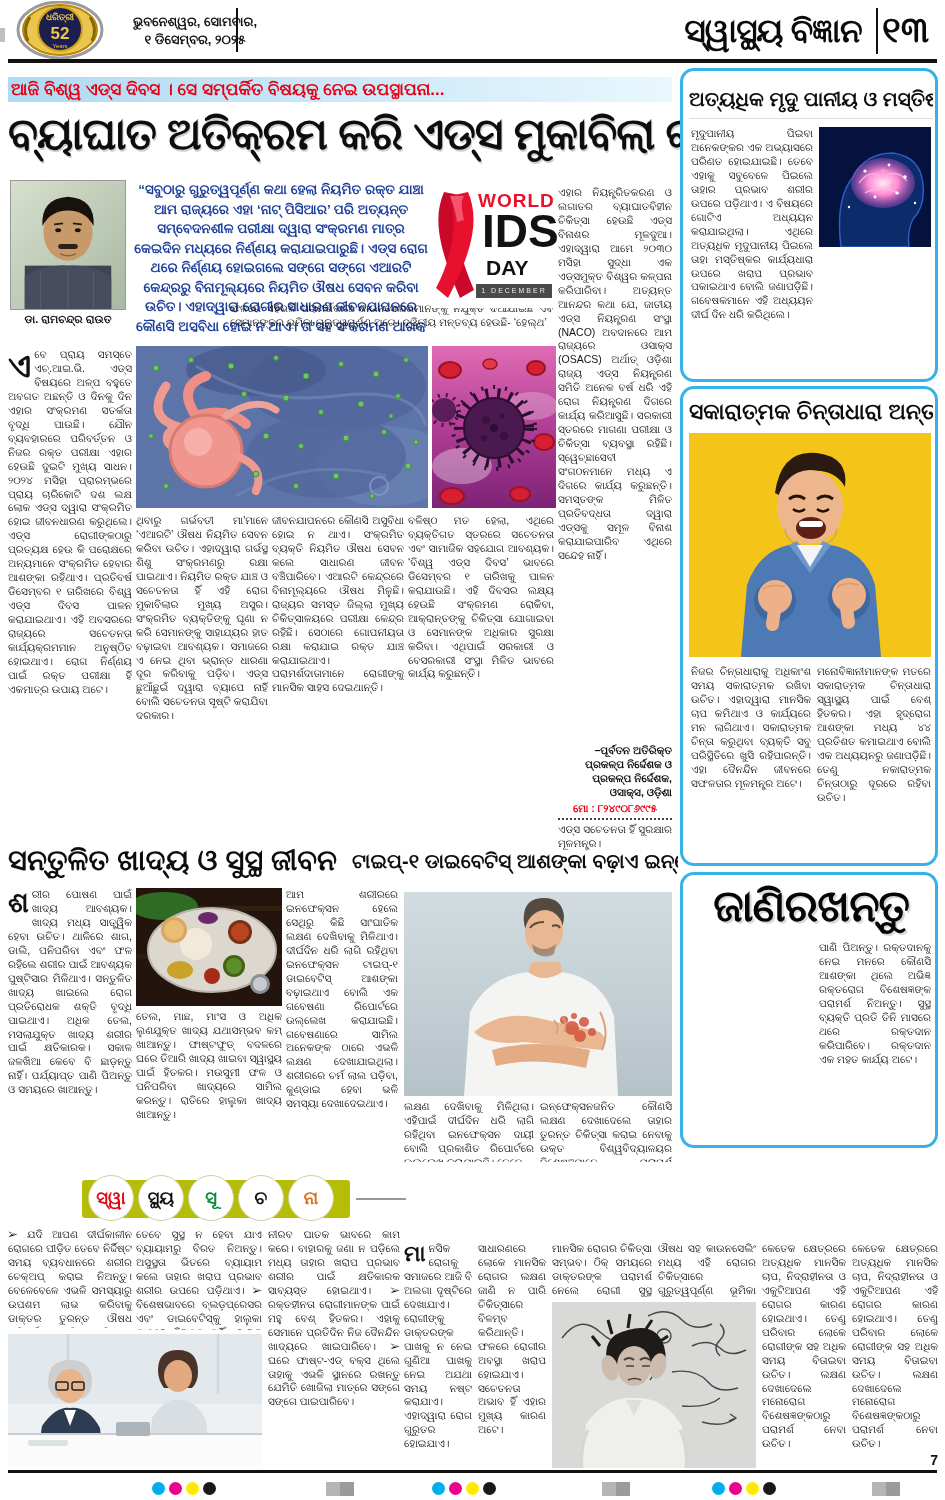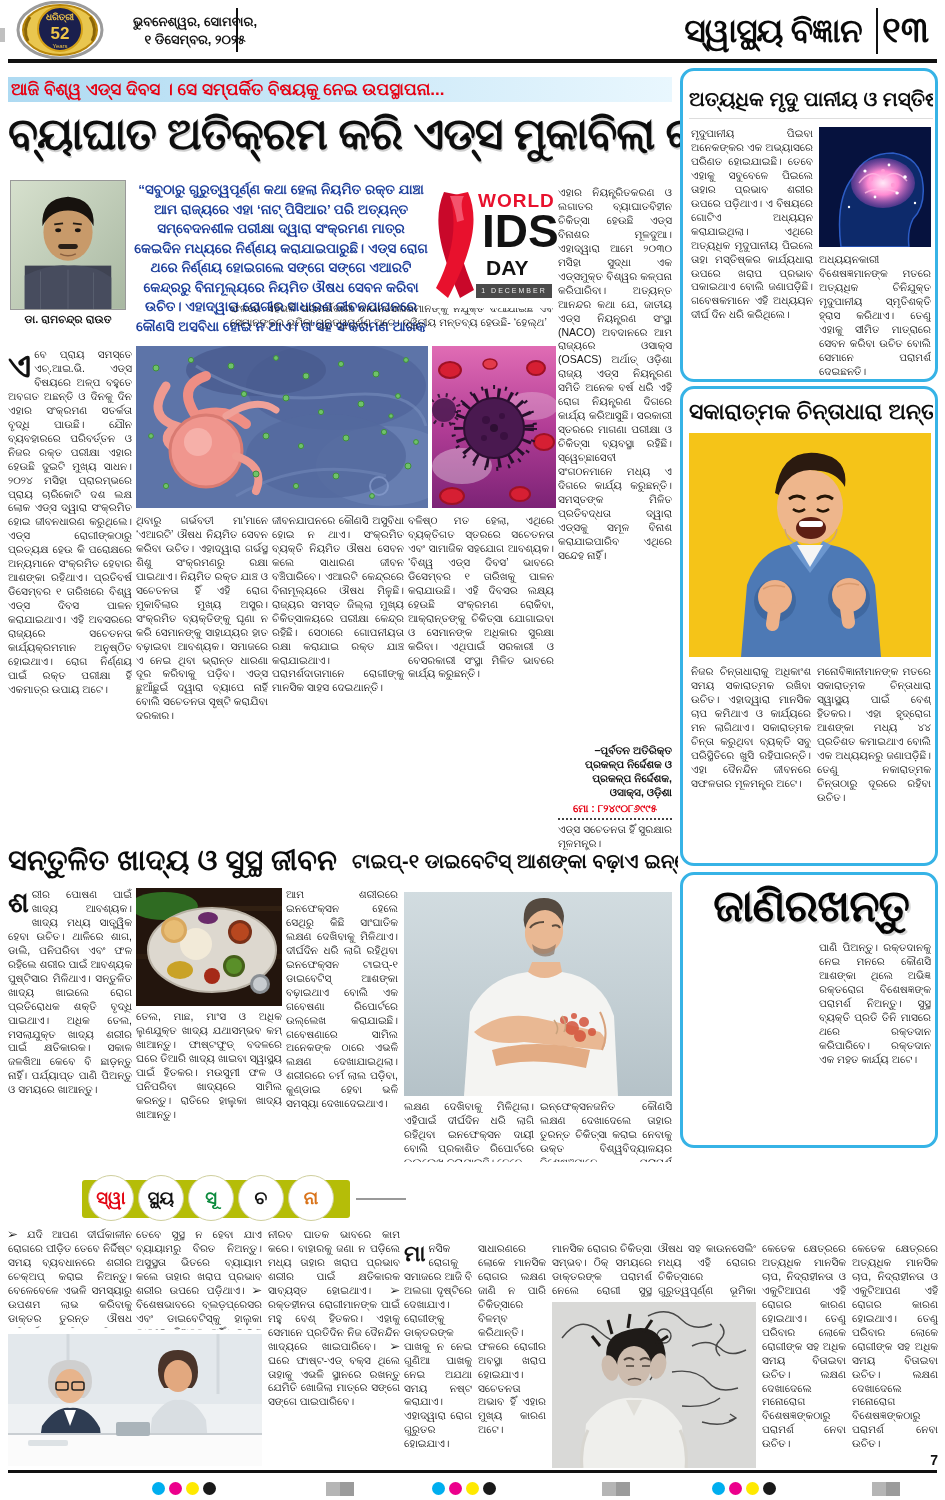--- a/index.html
+++ b/index.html
@@ -230,21 +230,20 @@
             <circle cx="30" cy="80" r="1.2"></circle>
             <circle cx="96" cy="76" r="1.2"></circle>
           </g>
         <g fill="#ff9ad5">
             <circle cx="52" cy="52" r="2.4"></circle>
             <circle cx="74" cy="58" r="2.2"></circle>
             <circle cx="64" cy="44" r="2"></circle>
           </g>
       </svg>
     </div>
-    <div class="abs bt" style="left:136px;top:182px;width:112px;height:122px;">ଅଧ୍ୟୟନକାରୀ ବିଶେଷଜ୍ଞମାନଙ୍କ ମତରେ ଅତ୍ୟଧିକ ଚିନିଯୁକ୍ତ ମୃଦୁପାନୀୟ ସ୍ମୃତିଶକ୍ତି ହ୍ରାସ କରିଥାଏ। ତେଣୁ ଏହାକୁ ସୀମିତ ମାତ୍ରାରେ ସେବନ କରିବା ଉଚିତ ବୋଲି ସେମାନେ ପରାମର୍ଶ ଦେଇଛନ୍ତି।</div>
   </div>
 
   <div class="abs box" style="left:680px;top:386px;width:258px;height:480px;">
     <div class="abs" style="left:6px;top:6px;width:244px;height:34px;font-size:22px;font-weight:bold;color:#0d0d0d;text-align:center;line-height:34px;white-space:nowrap;overflow:hidden;">ସକାରାତ୍ମକ ଚିନ୍ତାଧାରା ଅନ୍ତରାଳେ...</div>
     <div class="abs" style="left:6px;top:44px;width:242px;height:224px;">
       <svg width="242" height="224" viewBox="0 0 242 224">
         <rect width="242" height="224" fill="#f5c418"></rect>
         <path d="M86,60 Q92,16 128,20 Q160,24 156,54 Q148,40 132,38 Q102,34 94,64 Z" fill="#2b1a10"></path>
         <ellipse cx="121" cy="74" rx="33" ry="37" fill="#eeb68c"></ellipse>
         <path d="M100,66 q8,-6 16,0 M128,66 q8,-6 16,0" stroke="#241505" stroke-width="3" fill="none"></path>

